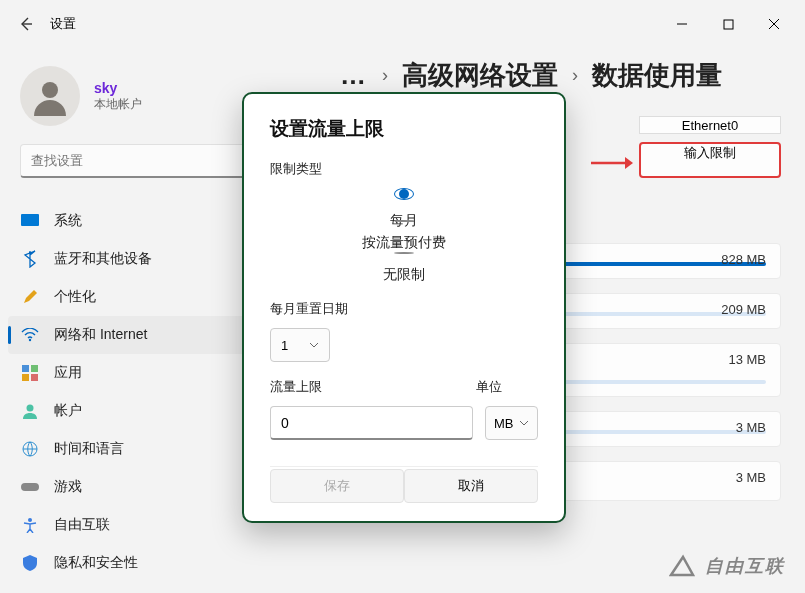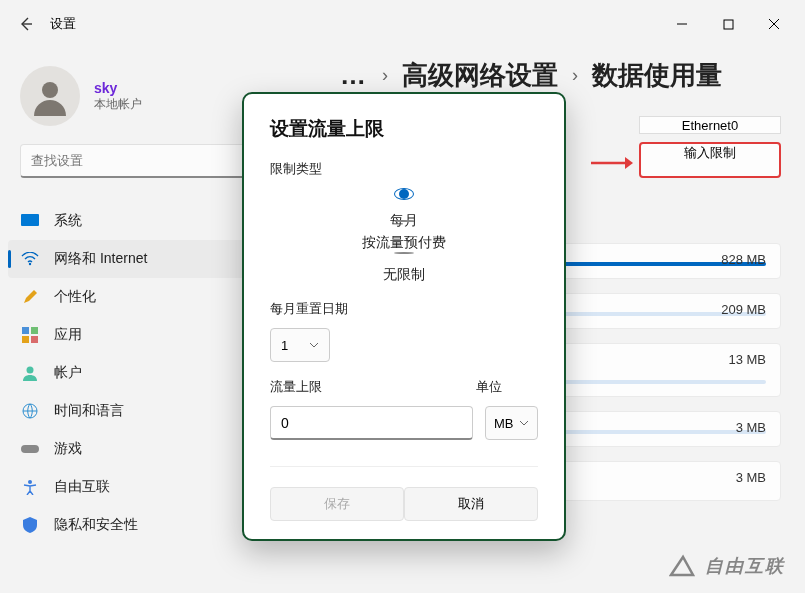--- a/index.html
+++ b/index.html
@@ -50,21 +50,21 @@
   .dlg-sub { font-size:13px; color:#222; margin-bottom:10px; }
   .radio-row { display:flex; align-items:center; gap:12px; height:32px; font-size:14px; color:#222;flex-direction:column;}
   .radio { width:20px; height:20px; border-radius:50%; border:1.5px solid #888; display:flex; align-items:center; justify-content:center;}
   .radio.checked { border-color:#0067c0; }
   .radio.checked::after { content:""; width:10px; height:10px; border-radius:50%; background:#0067c0; }
   .dlg-section { margin-top:16px; }
   .dlg-select { width:60px; height:34px; border:1px solid #ccc; border-radius:4px; display:flex; align-items:center; justify-content:space-between; padding:0 10px; font-size:13px; background:#fbfbfb;}
   .dlg-row2 { display:flex; gap:12px; }
   .dlg-input { flex:1; height:34px; border:1px solid #ccc; border-bottom:2px solid #888; border-radius:4px; padding:0 10px; font-size:14px; background:#fff;}
   .dlg-unit { width:62px; height:34px; border:1px solid #ccc; border-radius:4px; display:flex; align-items:center; justify-content:space-between; padding:0 8px; font-size:13px; background:#fbfbfb;}
-  .dlg-buttons { display:flex; margin-top:26px; border-top:1px solid #eee; padding-top:20px;}
+  .dlg-buttons { display:flex; margin-top:26px; border-top:1px solid #eee; padding-top:2px;}
   .dlg-btn { flex:1; height:34px; border-radius:4px; font-size:13px; display:flex; align-items:center; justify-content:center; background:#f5f5f5; border:1px solid #e2e2e2;}
   .dlg-btn.disabled { color:#aaa; }
   .watermark { position:absolute; right:20px; bottom:14px; font-size:18px; font-style:italic; letter-spacing:2px; color:rgba(0,0,0,.45); font-weight:700; display:flex; align-items:center; gap:10px;}
 </style>
 </head>
 <body>
 
 <div class="titlebar">
   <div class="back-btn">
     <svg width="16" height="16" viewBox="0 0 16 16">
@@ -117,36 +117,44 @@
 
   <div class="nav">
     <div class="nav-item">
       <span class="nav-icon">
           <svg width="18" height="14">
             <rect width="18" height="12" rx="1" fill="#0078d4"></rect>
           </svg>
         </span>
       <span>系统</span>
     </div>
+    <div class="nav-item">
+      <span class="nav-icon">
+          <svg width="14" height="18" viewBox="0 0 14 18">
+            <path d="M7 1v16l5-4-10-8 10-4-5 4" stroke="#0067c0" fill="none" stroke-width="1.3"></path>
+          </svg>
+        </span>
+      <span>蓝牙和其他设备</span>
+    </div>
+    <div class="nav-item">
+      <span class="nav-icon">
+          <svg width="18" height="18" viewBox="0 0 18 18">
+            <path d="M3 15l2-5 8-8 3 3-8 8z" fill="#e3a21a"></path>
+          </svg>
+        </span>
+      <span>个性化</span>
+    </div>
     <div class="nav-item selected">
       <span class="nav-icon">
           <svg width="18" height="14" viewBox="0 0 18 14">
             <path d="M1 4c5-5 11-5 16 0M4 7c3-3 7-3 10 0M7 10c1.3-1.3 2.7-1.3 4 0" stroke="#0067c0" fill="none" stroke-width="1.4"></path>
             <circle cx="9" cy="12" r="1.2" fill="#0067c0"></circle>
           </svg>
         </span>
       <span>网络和 Internet</span>
-    </div>
-    <div class="nav-item">
-      <span class="nav-icon">
-          <svg width="18" height="18" viewBox="0 0 18 18">
-            <path d="M3 15l2-5 8-8 3 3-8 8z" fill="#e3a21a"></path>
-          </svg>
-        </span>
-      <span>个性化</span>
     </div>
     <div class="nav-item">
       <span class="nav-icon">
           <svg width="16" height="16" viewBox="0 0 16 16">
             <rect x="0" y="0" width="7" height="7" fill="#4a90d9"></rect>
             <rect x="9" y="0" width="7" height="7" fill="#6fbf73"></rect>
             <rect x="0" y="9" width="7" height="7" fill="#e3a21a"></rect>
             <rect x="9" y="9" width="7" height="7" fill="#d96b6b"></rect>
           </svg>
         </span>

